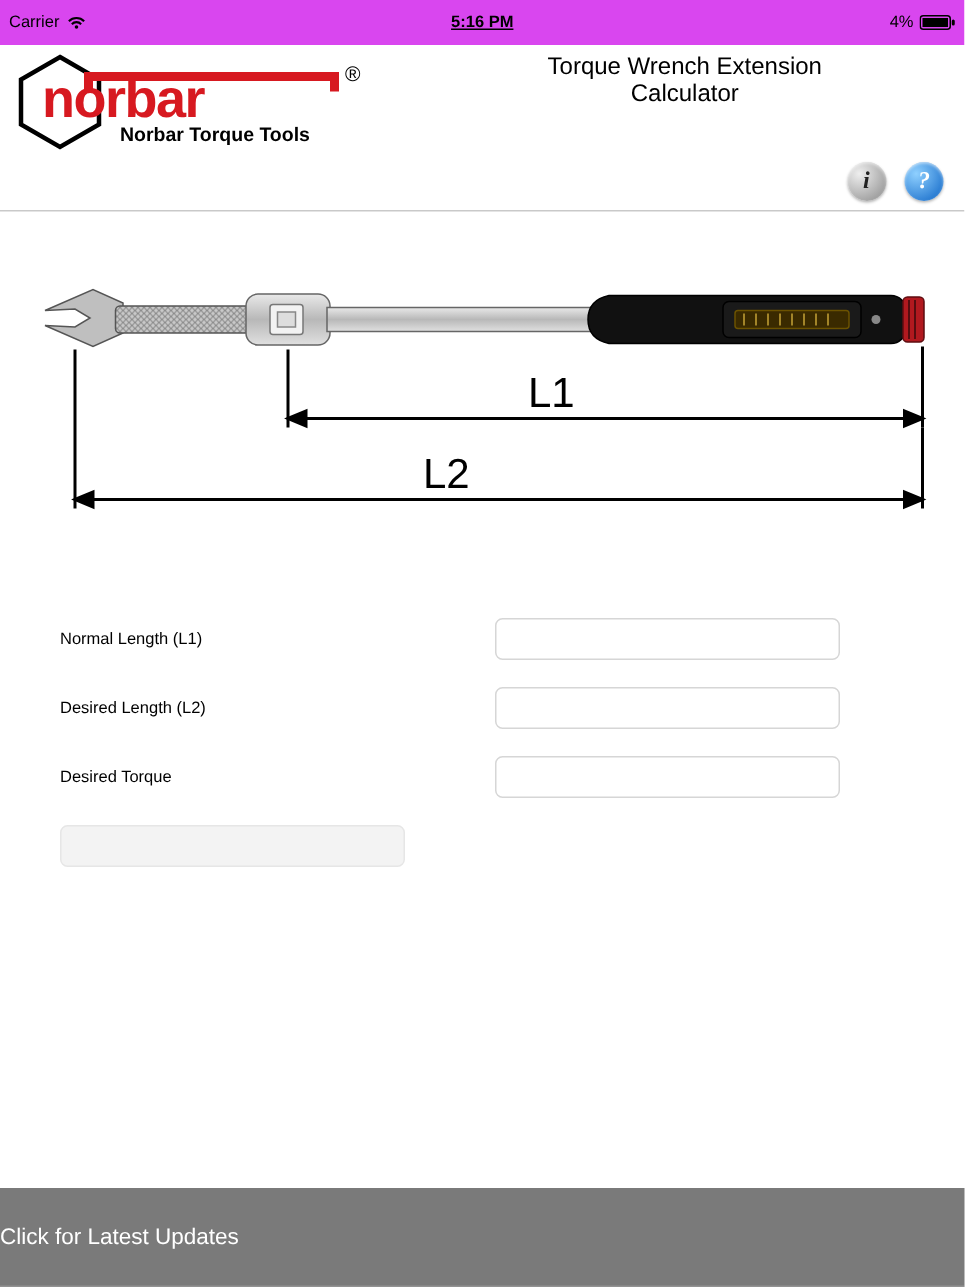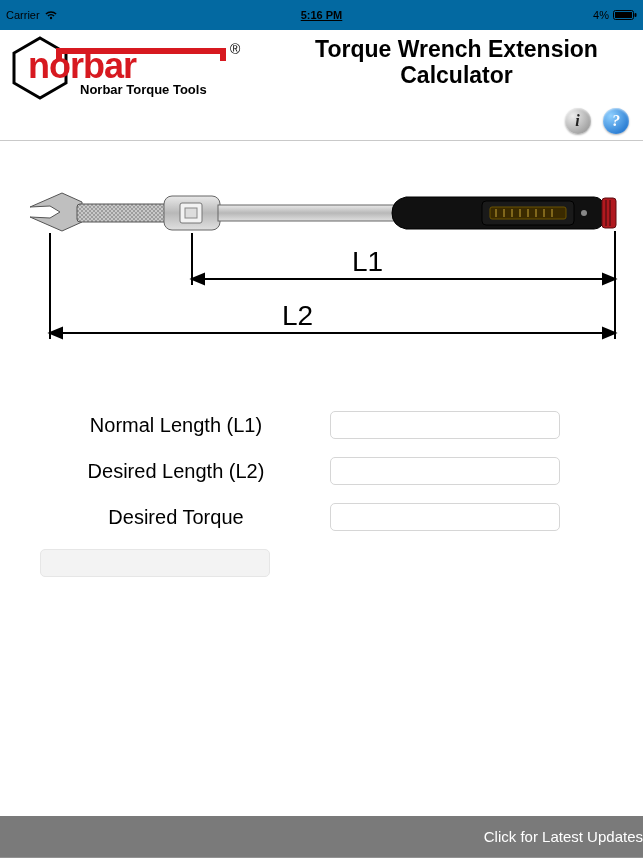--- a/index.html
+++ b/index.html
@@ -1,37 +1,37 @@
 <!DOCTYPE html>
 <html><head>
 <meta charset="utf-8">
 <style>
   * { box-sizing: border-box; margin: 0; padding: 0; }
   html, body { width: 643px; height: 858px; font-family: -apple-system, "Helvetica Neue", Arial, sans-serif; background: #fff; color: #000; }
-  .statusbar { height: 18px; background: #0369a1; display: flex; align-items: center; font-size: 11px; padding: 15px 6px; justify-content: space-between; }
+  .statusbar { height: 18px; background: #d946ef; display: flex; align-items: center; font-size: 11px; padding: 15px 6px; justify-content: space-between; }
   .sb-left, .sb-right { display: flex; align-items: center; gap: 4px; }
   .sb-center { position:absolute; left:50%; transform:translateX(-50%); font-weight:600;text-decoration:underline;}
   .wifi svg, .battery svg { display:block; }
   .header { display:flex; align-items:flex-start; padding: 6px 0 2px 10px; }
   .logo-wrap { width: 260px; }
   .title-wrap { flex:1; text-align:center; }
-  .app-title { font-size: 23px; font-weight: 700; line-height: 1.15; color:#000; }
+  .app-title { font-size: 16px; font-weight: 400; line-height: 1.15; color:#000; }
   .iconrow { text-align:right; padding: 0 14px 6px 0; }
   .round-icon { display:inline-flex; width:26px; height:26px; border-radius:50%; align-items:center; justify-content:center; margin-left:8px; font-style: italic; font-family: Georgia, serif; font-weight:bold; cursor:pointer; box-shadow: 0 1px 2px rgba(0,0,0,.3), inset 0 1px 2px rgba(255,255,255,.6); }
   .info-icon { background: radial-gradient(circle at 30% 30%, #eee, #888); color:#222; font-size:16px;}
   .help-icon { background: radial-gradient(circle at 30% 30%, #8fd0ff, #0a62c4); color:#fff; font-size:16px;}
   .hr { height:1px; background:#c9c9c9; margin: 0; }
   .diagram { padding: 26px 22px 10px 22px; }
   .form-area { padding: 30px 40px 0 40px; }
   .form-row { display:flex; align-items:center; margin-bottom: 18px; }
-  .form-label { width: 290px; text-align:center; padding-right: 18px; font-size:20px; color:#000; }
+  .form-label { width: 290px; text-align:left; padding-right: 18px; font-size:11px; color:#000; }
   .form-input { flex:0 0 230px; height:28px; border:1px solid #d6d6d6; border-radius:5px; background:#fff; padding:0 6px; font-size:15px; }
   .form-output { flex:0 0 230px; height:28px; border:1px solid #e6e6e6; border-radius:5px; background:#f3f3f3; padding:0 6px; font-size:15px; line-height:26px; color:#555;}
   .footer { position:absolute; bottom:0; left:0; width:643px; background:#7a7a7a; color:#fff; }
-  .footer-row { text-align:right; padding: 12px 0; font-size:15px; cursor:pointer; }
+  .footer-row { text-align:left; padding: 24px 0; font-size:15px; cursor:pointer; }
   .footer-sep { height:1px; background:rgba(255,255,255,0.18); }
   
   .logo-svg { display:block; }
 </style>
 </head>
 <body>
 
 <div class="statusbar">
   <div class="sb-left">
     <span>Carrier</span>

